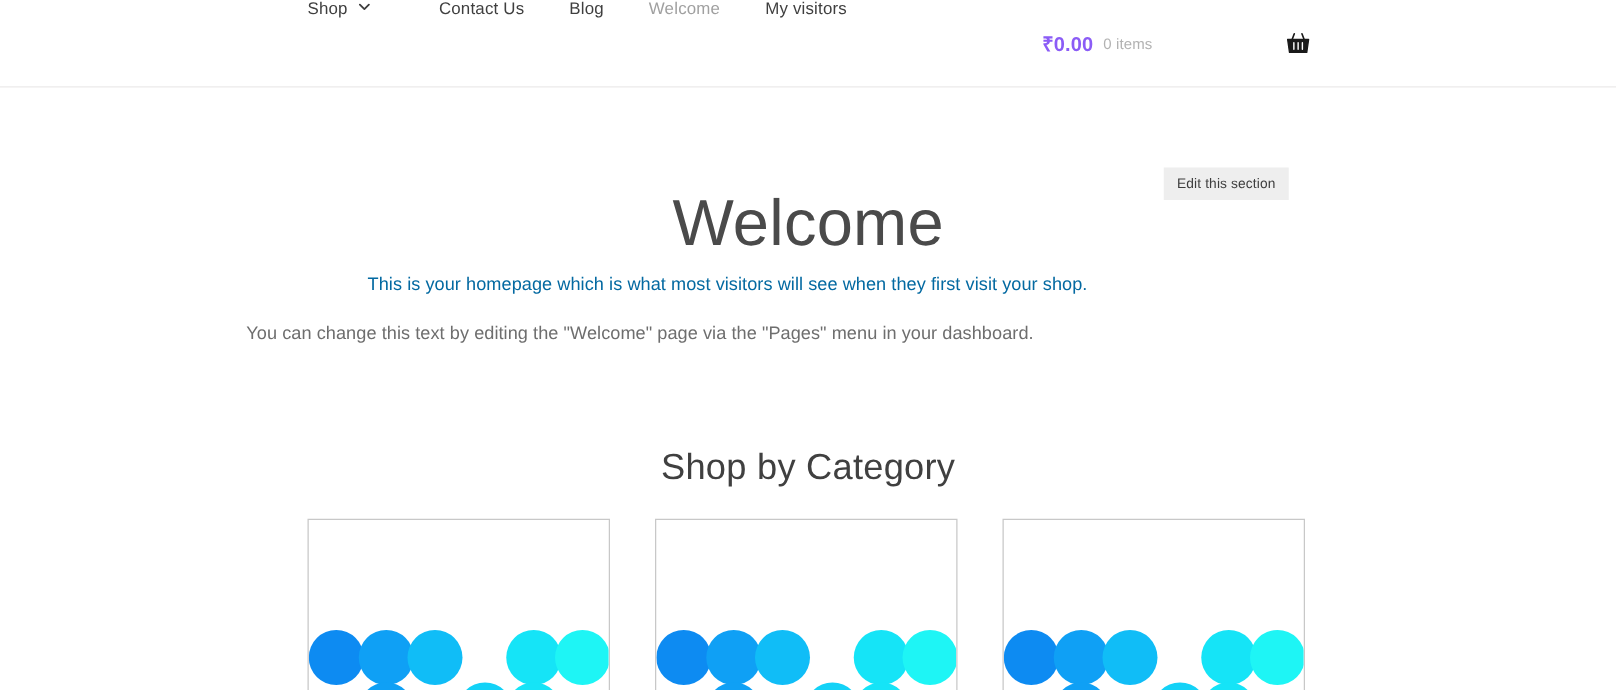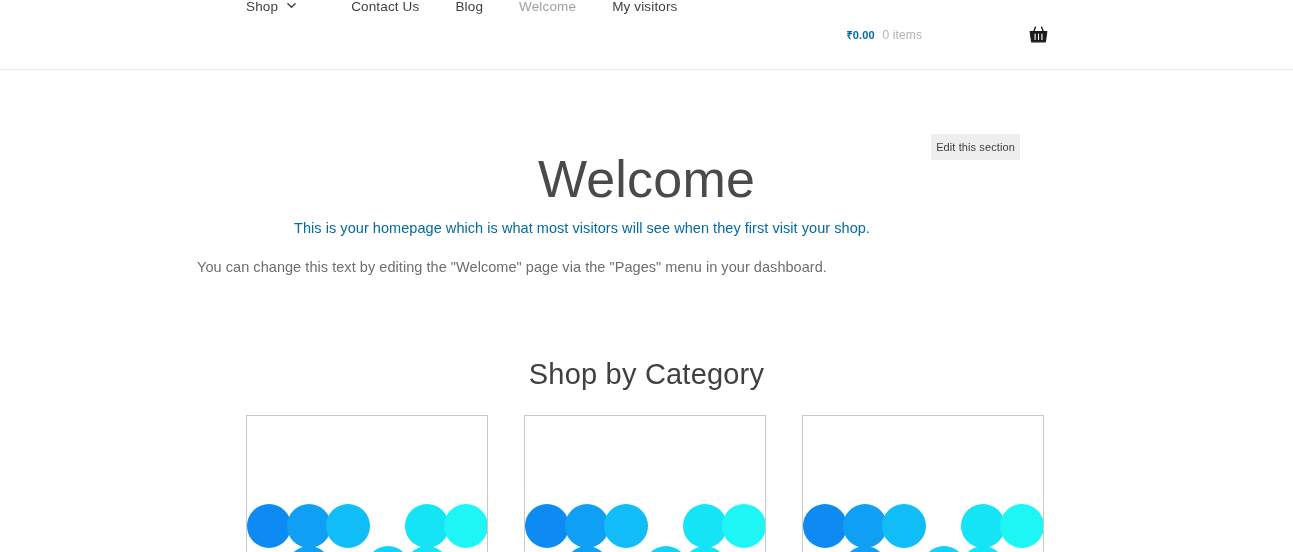--- a/index.html
+++ b/index.html
@@ -85,22 +85,22 @@
   
   .cart-block {
     position: absolute;
     right: 0;
     top: 0;
     height: 69px;
     display: flex;
     align-items: center;
   }
   .cart-amount {
-    font-size: 11px;
-    color: #0369a1;
+    font-size: 16px;
+    color: #8b5cf6;
     font-weight: 600;
     letter-spacing: .1px;
     white-space: nowrap;
   }
   .cart-count {
     font-size: 12px;
     color: #b2b2b2;
     margin-left: 8px;
     white-space: nowrap;
     letter-spacing: .1px;
@@ -120,21 +120,21 @@
     position: absolute;
     top: 70px;
     left: 0;
     width: 1293px;
   }
 
   .edit-section-btn {
     position: absolute;
     left: 931px;
     top: 64px;
-    width: 89px;
+    width: 100px;
     height: 26px;
     background: #eeeeee;
     border: none;
     font-family: "Liberation Sans", sans-serif;
     font-size: 11px;
     color: #3d3d3d;
     letter-spacing: .1px;
     cursor: pointer;
     display: flex;
     align-items: center;

